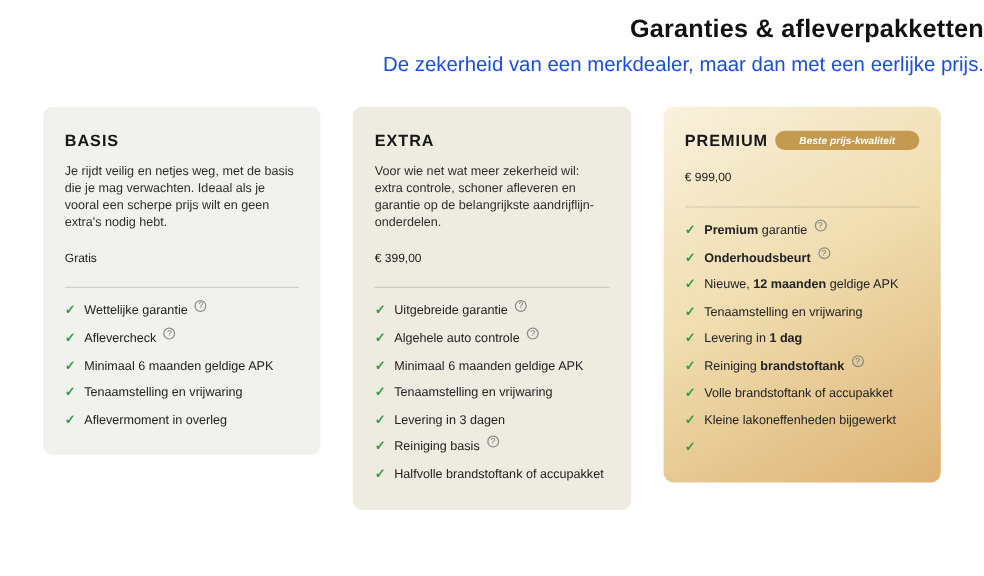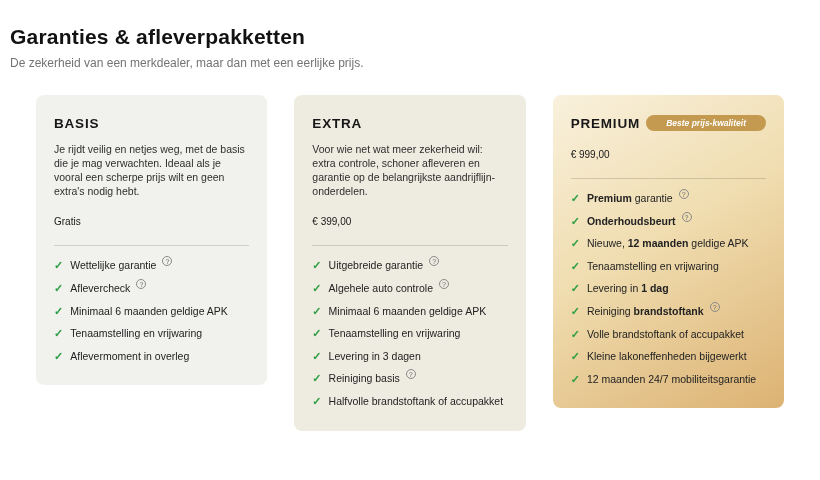--- a/index.html
+++ b/index.html
@@ -10,23 +10,23 @@
     --premium-grad-end:#dcb273;
     --basis-bg:#f1f1ee;
     --extra-bg:#eeebe0;
   }
   *{box-sizing:border-box;}
   html,body{margin:0;padding:0;}
   body{
     width:820px;height:480px;background:#ffffff;
     font-family:"Liberation Sans", sans-serif;color:#1a1a1a;overflow:hidden;
   }
-  .page-header{text-align:left;padding-top:25px;margin-left:10px;}
+  .page-header{text-align:right;padding-top:13px;}
   .page-title{margin:0;font-size:21px;font-weight:800;letter-spacing:.2px;color:#121212;}
-  .page-subtitle{margin:7px 0 0;font-size:12px;color:#737373;}
+  .page-subtitle{margin:7px 0 0;font-size:17px;color:#1d4ed8;}
   .cards{
     display:flex;align-items:flex-start;gap:27px;
     padding:0 36px;margin-top:25px;
   }
   .card{
     flex:1 1 0;border-radius:8px;padding:20px 18px 18px;
   }
   .card-basis{background:var(--basis-bg);}
   .card-extra{background:var(--extra-bg);}
   .card-premium{background:linear-gradient(150deg,var(--premium-grad-start) 0%,var(--premium-grad-mid) 45%,var(--premium-grad-end) 100%);}
@@ -178,18 +178,17 @@
         <li class="feature">
           <span class="check">✓</span>
           <span class="feature-label">Volle brandstoftank of accupakket</span>
         </li>
         <li class="feature">
           <span class="check">✓</span>
           <span class="feature-label">Kleine lakoneffenheden bijgewerkt</span>
         </li>
         <li class="feature">
           <span class="check">✓</span>
-          <span class="feature-label">12 maanden 24/7 mobiliteitsgarantie</span>
         </li>
       </ul>
   </section>
 
 </main>
 
 </body></html>

